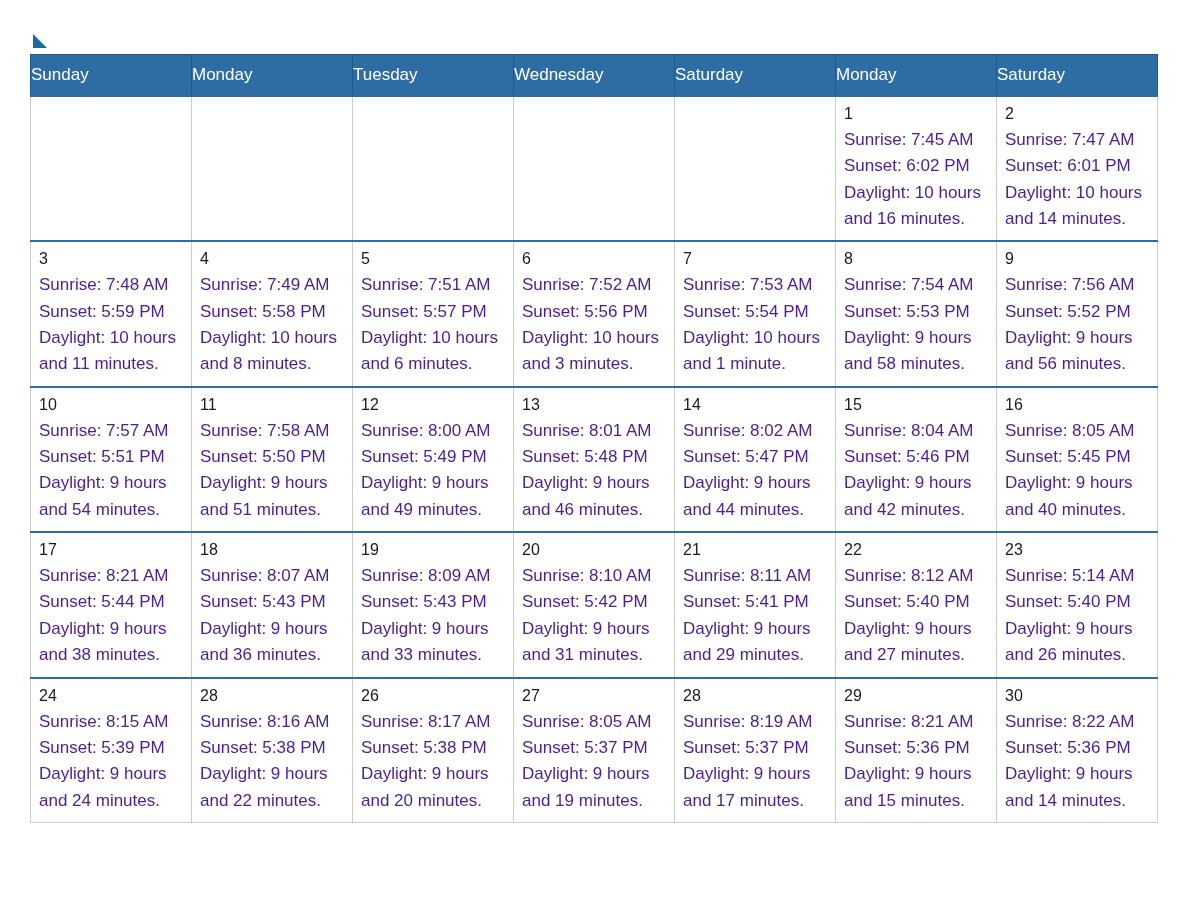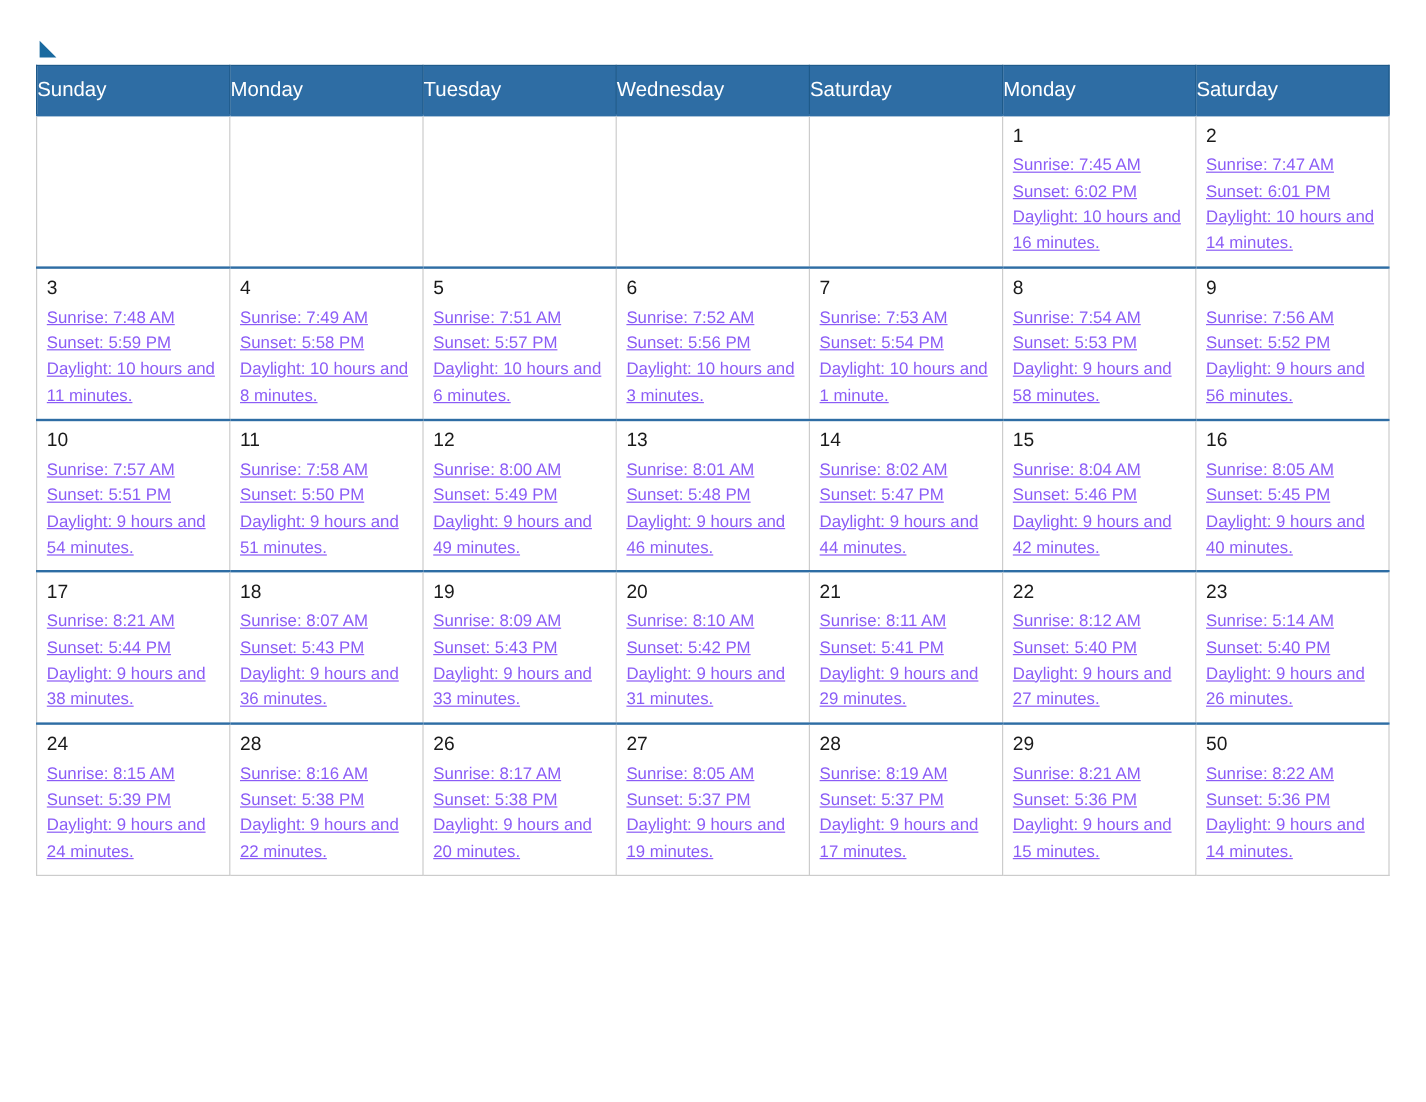--- a/index.html
+++ b/index.html
@@ -90,24 +90,23 @@
       border-top: 2px solid #2e6da4;
     }
     .day-num {
       font-size: 16px;
       font-weight: normal;
       color: #1a1a1a;
       display: block;
       margin-bottom: 4px;
     }
     .day-info {
-      font-size: 14px;
-      color: #8b5cf6;
+      font-size: 17px;
+      color: #4c1d95;
       line-height: 1.55;
-      text-decoration: underline;
     }
     .empty-cell {
       background: #f9f9f9;
     }
   </style>
 </head>
 <body>
 
 <div class="header">
   <div class="logo">
@@ -347,21 +346,21 @@
 and 17 minutes.</div>
         </td>
         <td>
           <span class="day-num">29</span>
           <div class="day-info">Sunrise: 8:21 AM
 Sunset: 5:36 PM
 Daylight: 9 hours
 and 15 minutes.</div>
         </td>
         <td>
-          <span class="day-num">50</span>
+          <span class="day-num">30</span>
           <div class="day-info">Sunrise: 8:22 AM
 Sunset: 5:36 PM
 Daylight: 9 hours
 and 14 minutes.</div>
         </td>
       </tr>
     </tbody>
 </table>
 
 </body></html>

